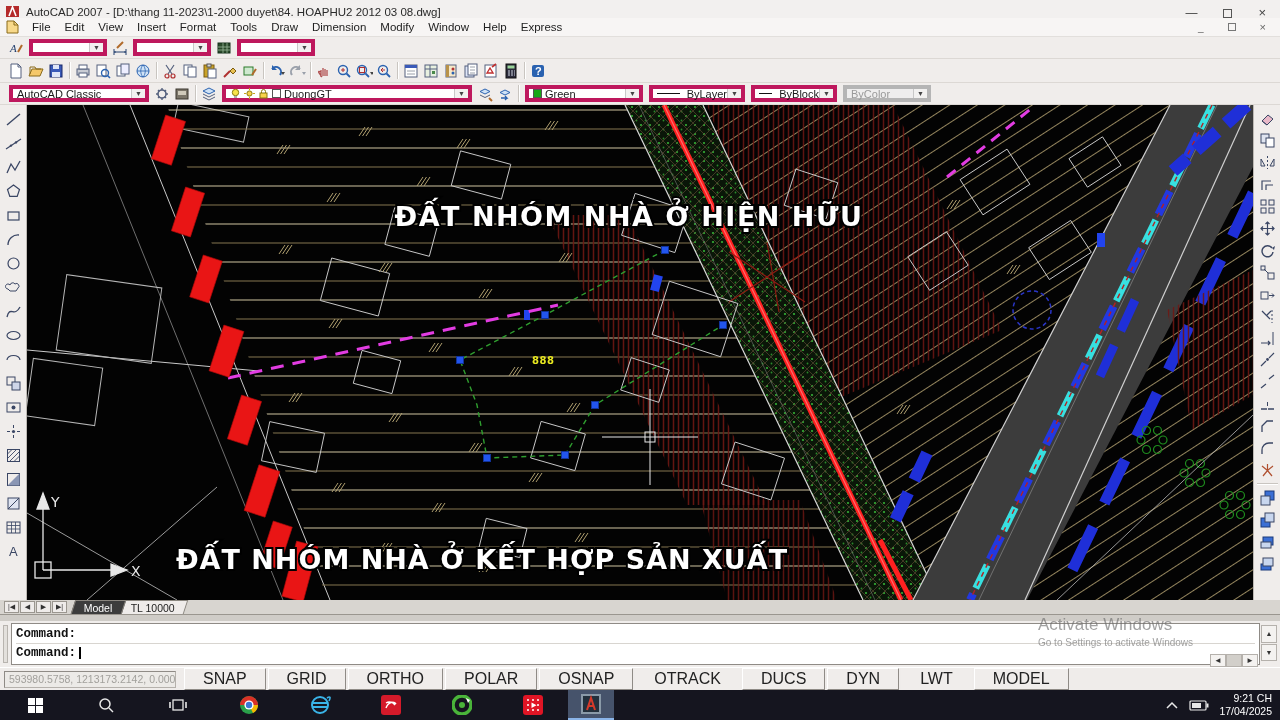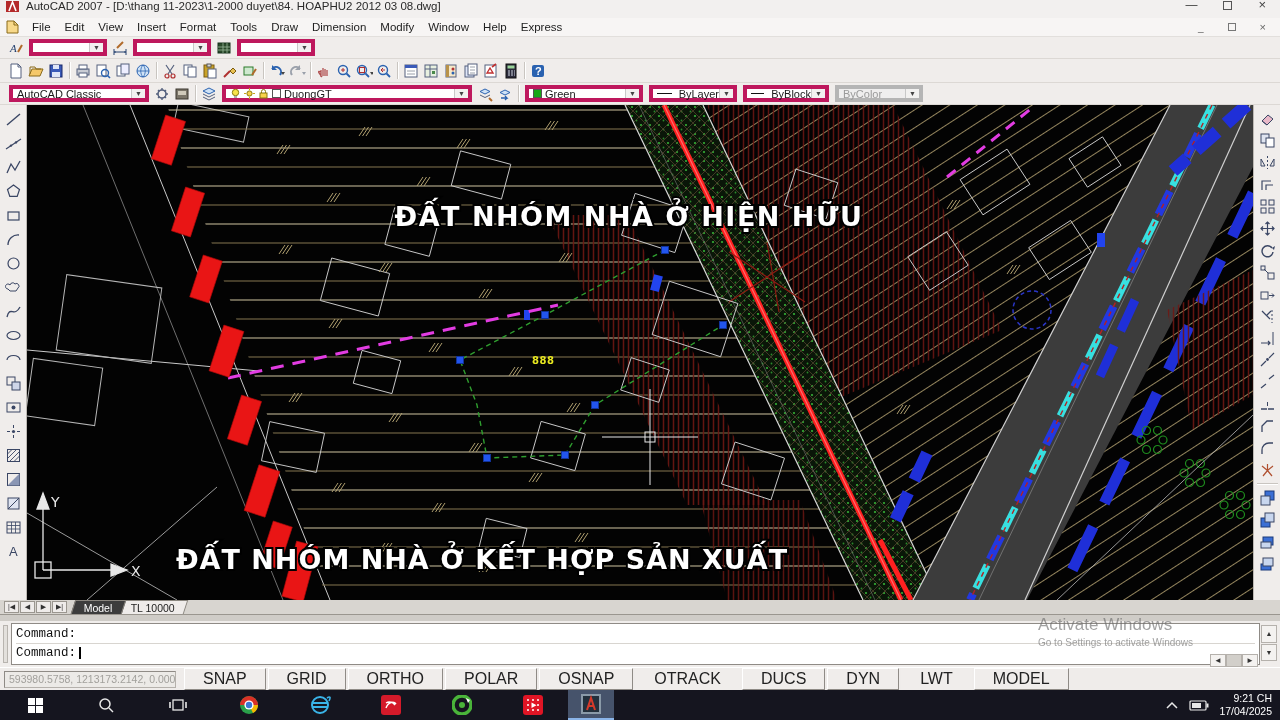--- a/index.html
+++ b/index.html
@@ -1,21 +1,21 @@
 <!DOCTYPE html>
 <html><head>
 <meta charset="utf-8">
 <style>
   * { margin:0; padding:0; box-sizing:border-box; }
   html,body { width:1280px; height:720px; overflow:hidden; background:#000; }
   body { font-family:"Liberation Sans", sans-serif; font-size:12px; color:#1a1a1a; position:relative; }
   .screen { position:absolute; inset:0; width:1280px; height:720px; background:#d6d3ce; }
 
   
-  .titlebar { height:18px; background:#f2f0ef; display:flex; align-items:flex-start; padding:0 6px; }
+  .titlebar { height:18px; background:#f2f0ef; display:flex; align-items:flex-end; padding:0 6px; }
   .titlebar .appico { width:14px; height:13px; margin-right:6px; flex:0 0 auto; }
   .titlebar .title { font-size:11.5px; color:#2a2a2a; white-space:nowrap; }
   .winctl { margin-left:auto; display:flex; align-items:center; gap:26px; padding-right:8px; }
   .winctl span { color:#444; font-size:12px; line-height:10px; cursor:default; }
   .winctl .box { font-size:10px; border:1px solid #555; width:9px; height:9px; display:inline-block; }
 
   
   .menubar { height:19px; background:#f7f5f4; display:flex; align-items:center; padding:0 4px; border-bottom:1px solid #e2dfdc; }
   .menubar .docico { width:13px; height:14px; margin:0 6px 0 2px; }
   .menu-item { padding:2px 7px; font-size:11.5px; color:#222; }
@@ -54,21 +54,21 @@
   .tnav { display:flex; gap:1px; margin-right:6px; margin-bottom:1px; }
   .tnav span { width:15px; height:12px; background:#efecea; border:1px solid #9a968f; font-size:7px; display:flex; align-items:center; justify-content:center; color:#333; }
   .tab { font-size:10.5px; padding:0 10px; height:14px; display:flex; align-items:center; transform:skewX(-18deg); border:1px solid #8a867f; border-bottom:none; margin-right:-4px; }
   .tab > span { transform:skewX(18deg); }
   .tab.active { background:#3c3c3c; color:#fff; z-index:2; }
   .tab.idle { background:#efecea; color:#222; }
 
   .spacer { height:6px; background:#cfccc7; }
 
   
-  .cmdwin { height:46px; background:#f0edeb; position:relative; padding:2px 3px 2px 20px; }
+  .cmdwin { height:46px; background:#f0edeb; position:relative; padding:2px 3px 2px 20px;font-weight:bold; }
   .cmdgrip { position:absolute; left:3px; top:4px; bottom:4px; width:5px; background:#e3e0dc; border:1px solid #b8b4af; }
   .cmdtext { position:absolute; left:11px; right:20px; top:2px; bottom:2px; background:#fff; border:1px solid #8f8b86; font-family:"Liberation Mono", monospace; font-size:12.5px; color:#111; padding:1px 4px; }
   .cmdline { height:19px; line-height:19px; white-space:pre; }
   .cmdline.first { border-bottom:1px solid #d8d5d0; }
   .caret { display:inline-block; width:2px; height:12px; background:#000; vertical-align:middle; margin-left:3px; }
   .vscroll { position:absolute; right:3px; top:4px; width:16px; height:36px; display:flex; flex-direction:column; gap:1px; }
   .vscroll span { flex:1; background:#f4f2f0; border:1px solid #b5b1ac; font-size:7px; color:#333; display:flex; align-items:center; justify-content:center; }
   .hscroll { position:absolute; right:22px; bottom:0px; height:13px; display:flex; }
   .hscroll span { width:16px; background:#f4f2f0; border:1px solid #b5b1ac; font-size:8px; color:#333; display:flex; align-items:center; justify-content:center; }
   .hscroll .thumb { background:#d2cfca; }
@@ -400,21 +400,21 @@
         </svg>
       </span>
     <span class="sep"></span>
     <div class="combo" style="width:118px;">
       <span class="val">
           <span class="swatch" style="background:#17a817;"></span>
           <span>Green</span>
         </span>
       <span class="arr">▼</span>
     </div>
-    <div class="combo" style="width:88px;">
+    <div class="combo" style="width:96px;">
       <span class="val">
           <span class="ltline"></span>
           <span>ByLayer</span>
         </span>
       <span class="arr">▼</span>
     </div>
     <div class="combo" style="width:86px;">
       <span class="val">
           <span class="ltline" style="width:18px;"></span>
           <span>ByBlock</span>

